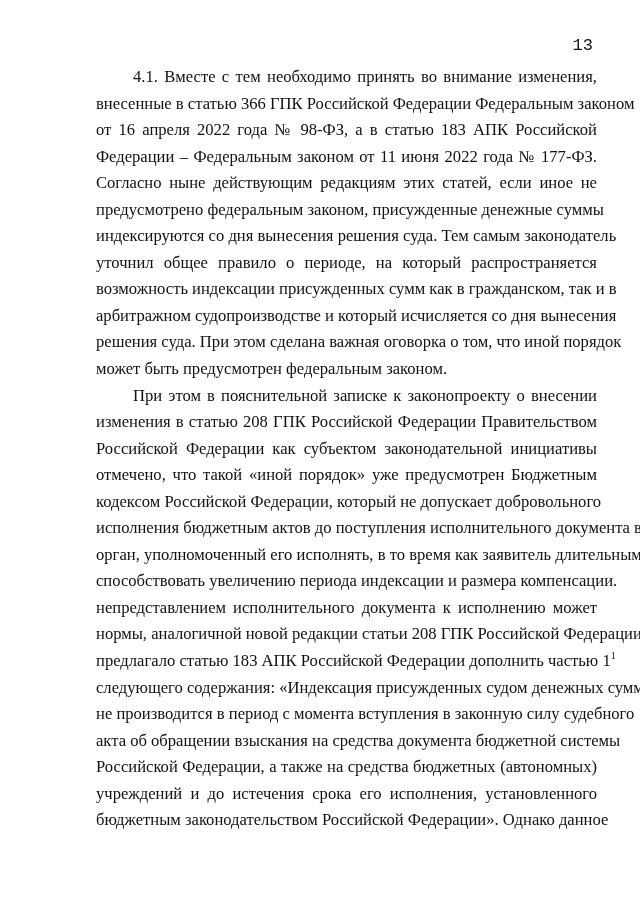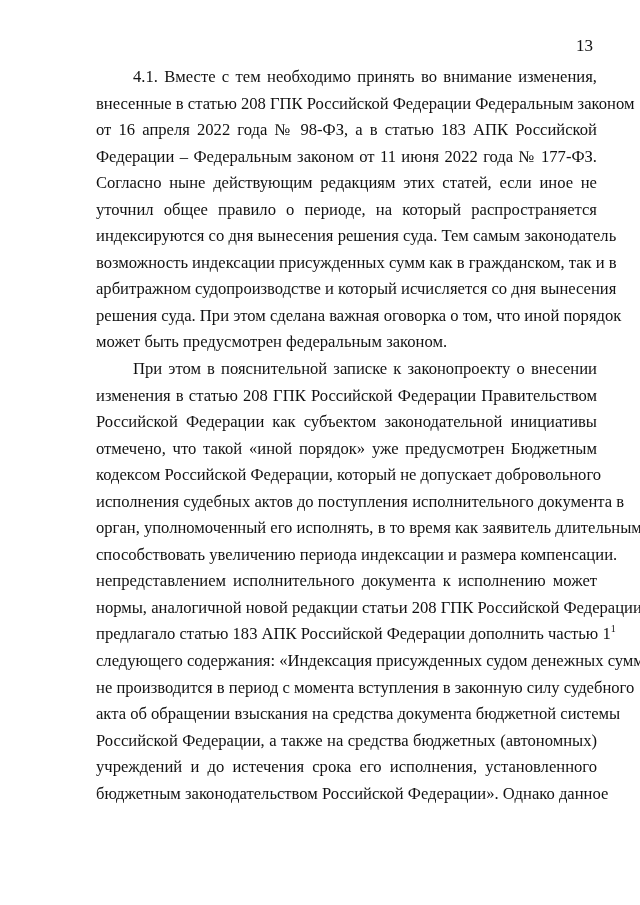--- a/index.html
+++ b/index.html
@@ -1,53 +1,54 @@
 <!DOCTYPE html>
 <html><head>
 <meta charset="utf-8">
 <style>
   html, body { margin: 0; padding: 0; background: #ffffff; }
   body { width: 640px; height: 905px; position: relative; overflow: hidden;
          font-family: "Liberation Serif", "DejaVu Serif", serif; color: #111; }
-  .page-number { position: absolute; top: 36px; right: 47px; font-size: 17px; line-height: 20px; }
+  .page-number { position: absolute; top: 36px; right: 47px; font-size: 17px; line-height: 20px; font-family: Liberation Mono, monospace; }
   .body-text { position: absolute; left: 96px; top: 64px; width: 501px; }
   .line { font-size: 16.6px; height: 26.55px; line-height: 26.55px; white-space: nowrap;
           text-align: justify; text-align-last: justify; overflow: visible; }
   .line.last { text-align: right; text-align-last: left; }
   .line.indent { padding-left: 37px; }
   sup { font-size: 10px; line-height: 0; vertical-align: 7px; }
 </style>
 </head>
 <body>
 
 <div class="page-number">13</div>
 
 <div class="body-text">
 
   <div>
     <div class="line indent">4.1. Вместе с тем необходимо принять во внимание изменения,</div>
-    <div class="line">внесенные в статью 208 ГПК Российской Федерации Федеральным законом</div>
+    <div class="line">внесенные в статью 366 ГПК Российской Федерации Федеральным законом</div>
     <div class="line">от 16 апреля 2022 года № 98-ФЗ, а в статью 183 АПК Российской</div>
     <div class="line">Федерации – Федеральным законом от 11 июня 2022 года № 177-ФЗ.</div>
     <div class="line">Согласно ныне действующим редакциям этих статей, если иное не</div>
+    <div class="line">предусмотрено федеральным законом, присужденные денежные суммы</div>
+    <div class="line">индексируются со дня вынесения решения суда. Тем самым законодатель</div>
     <div class="line">уточнил общее правило о периоде, на который распространяется</div>
-    <div class="line">индексируются со дня вынесения решения суда. Тем самым законодатель</div>
     <div class="line">возможность индексации присужденных сумм как в гражданском, так и в</div>
     <div class="line">арбитражном судопроизводстве и который исчисляется со дня вынесения</div>
     <div class="line">решения суда. При этом сделана важная оговорка о том, что иной порядок</div>
     <div class="line last">может быть предусмотрен федеральным законом.</div>
   </div>
 
   <div>
     <div class="line indent">При этом в пояснительной записке к законопроекту о внесении</div>
     <div class="line">изменения в статью 208 ГПК Российской Федерации Правительством</div>
     <div class="line">Российской Федерации как субъектом законодательной инициативы</div>
     <div class="line">отмечено, что такой «иной порядок» уже предусмотрен Бюджетным</div>
     <div class="line">кодексом Российской Федерации, который не допускает добровольного</div>
-    <div class="line">исполнения судебных актов до поступления исполнительного документа в</div>
+    <div class="line">исполнения бюджетным актов до поступления исполнительного документа в</div>
     <div class="line">орган, уполномоченный его исполнять, в то время как заявитель длительным</div>
     <div class="line">способствовать увеличению периода индексации и размера компенсации.</div>
     <div class="line">непредставлением исполнительного документа к исполнению может</div>
     <div class="line">нормы, аналогичной новой редакции статьи 208 ГПК Российской Федерации,</div>
     <div class="line"><span>предлагало статью 183 АПК Российской Федерации дополнить частью 1</span><sup>1</sup></div>
     <div class="line">следующего содержания: «Индексация присужденных судом денежных сумм</div>
     <div class="line">не производится в период с момента вступления в законную силу судебного</div>
     <div class="line">акта об обращении взыскания на средства документа бюджетной системы</div>
     <div class="line">Российской Федерации, а также на средства бюджетных (автономных)</div>
     <div class="line">учреждений и до истечения срока его исполнения, установленного</div>

